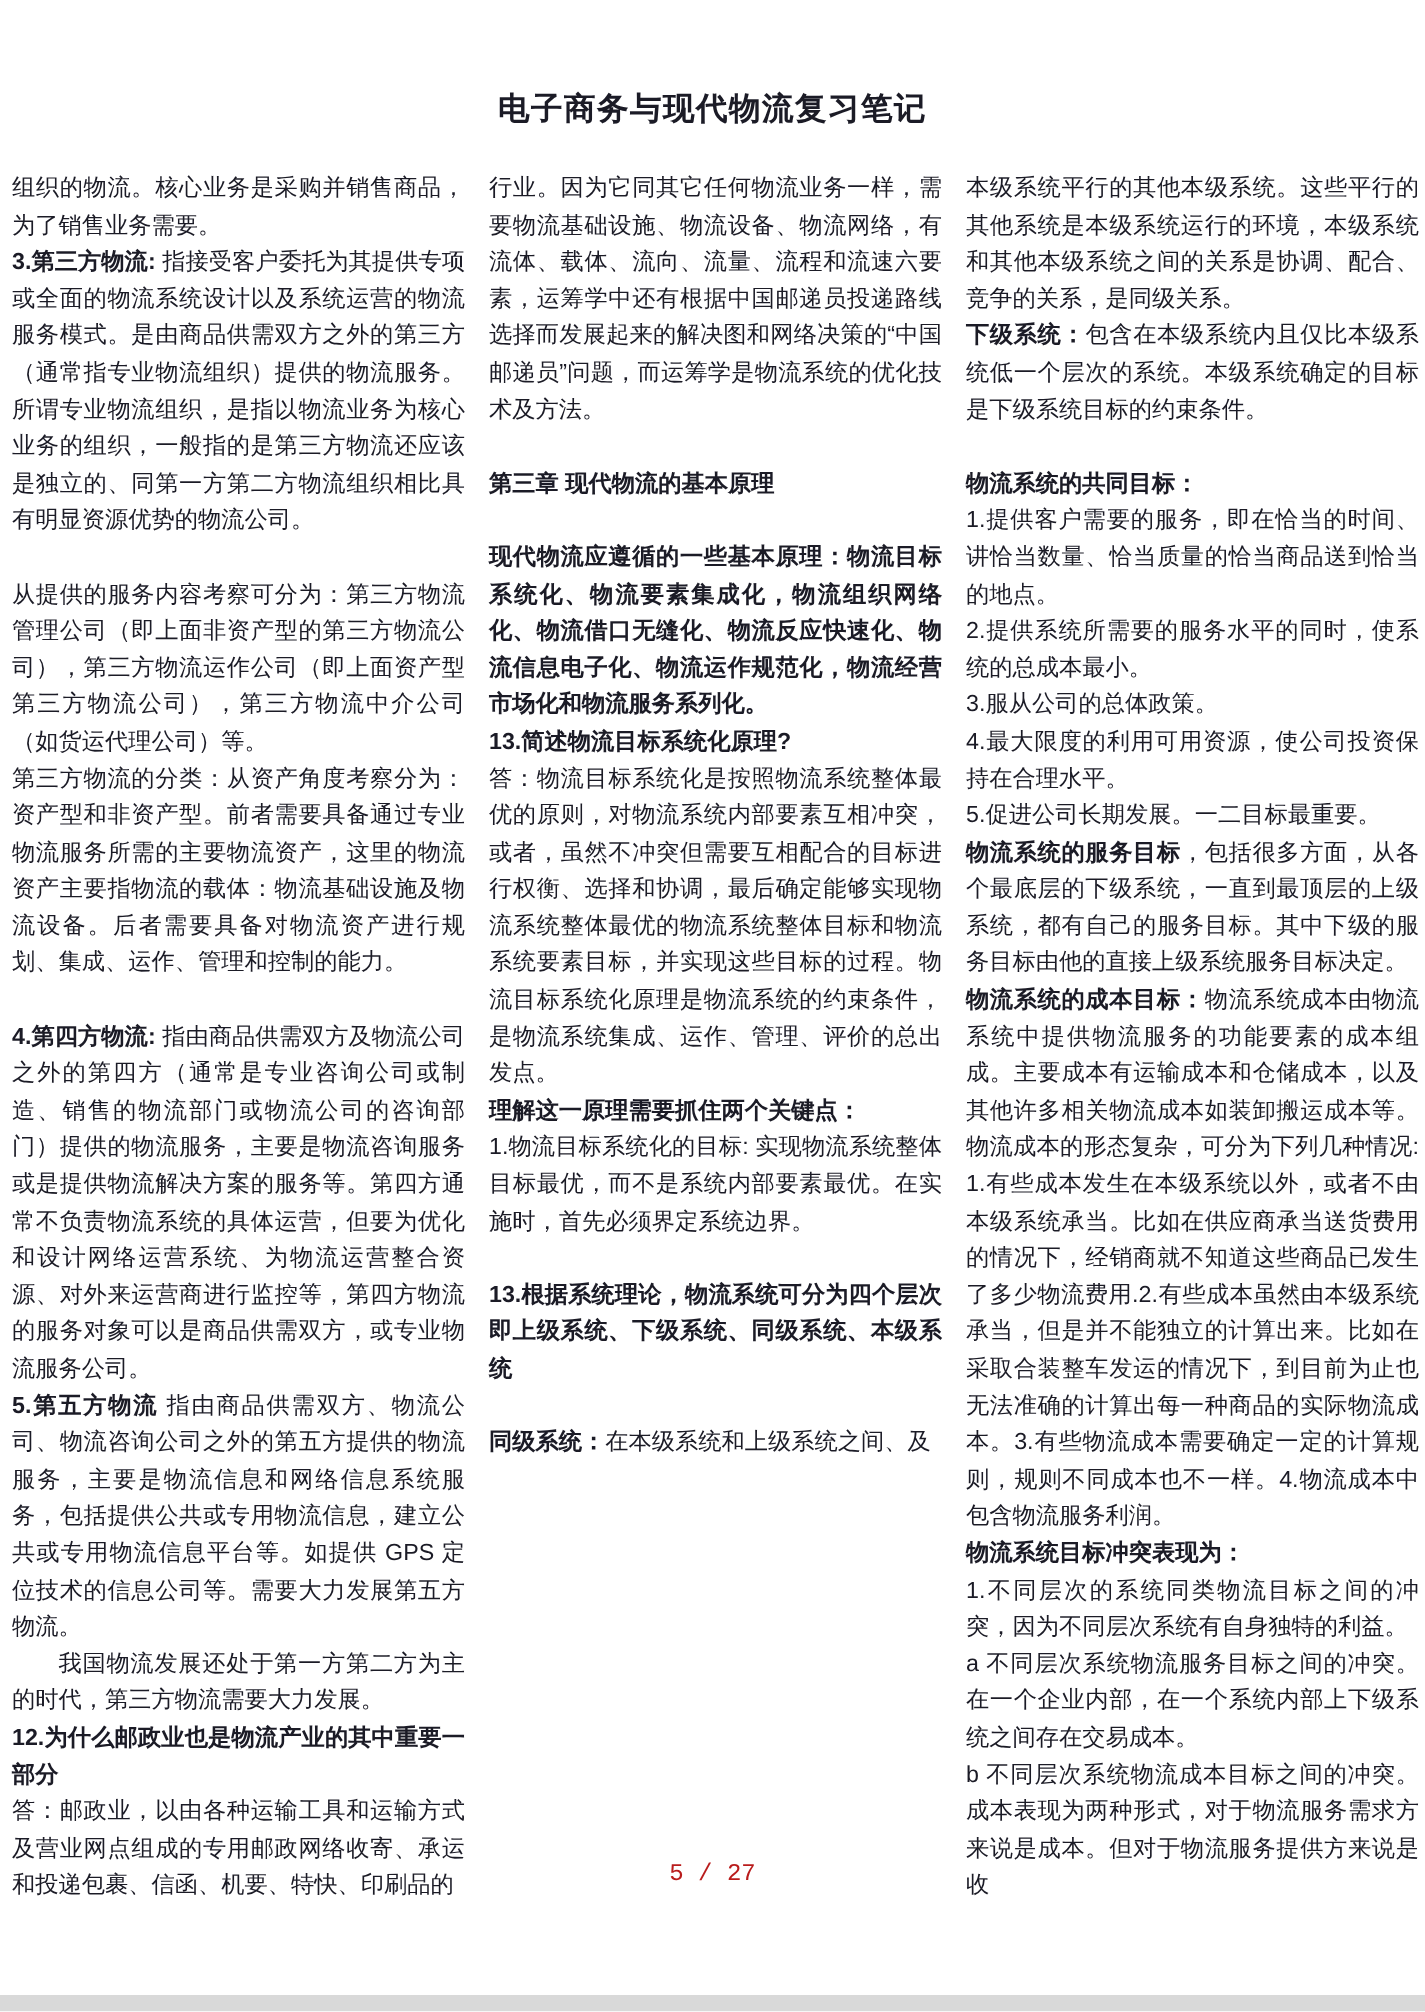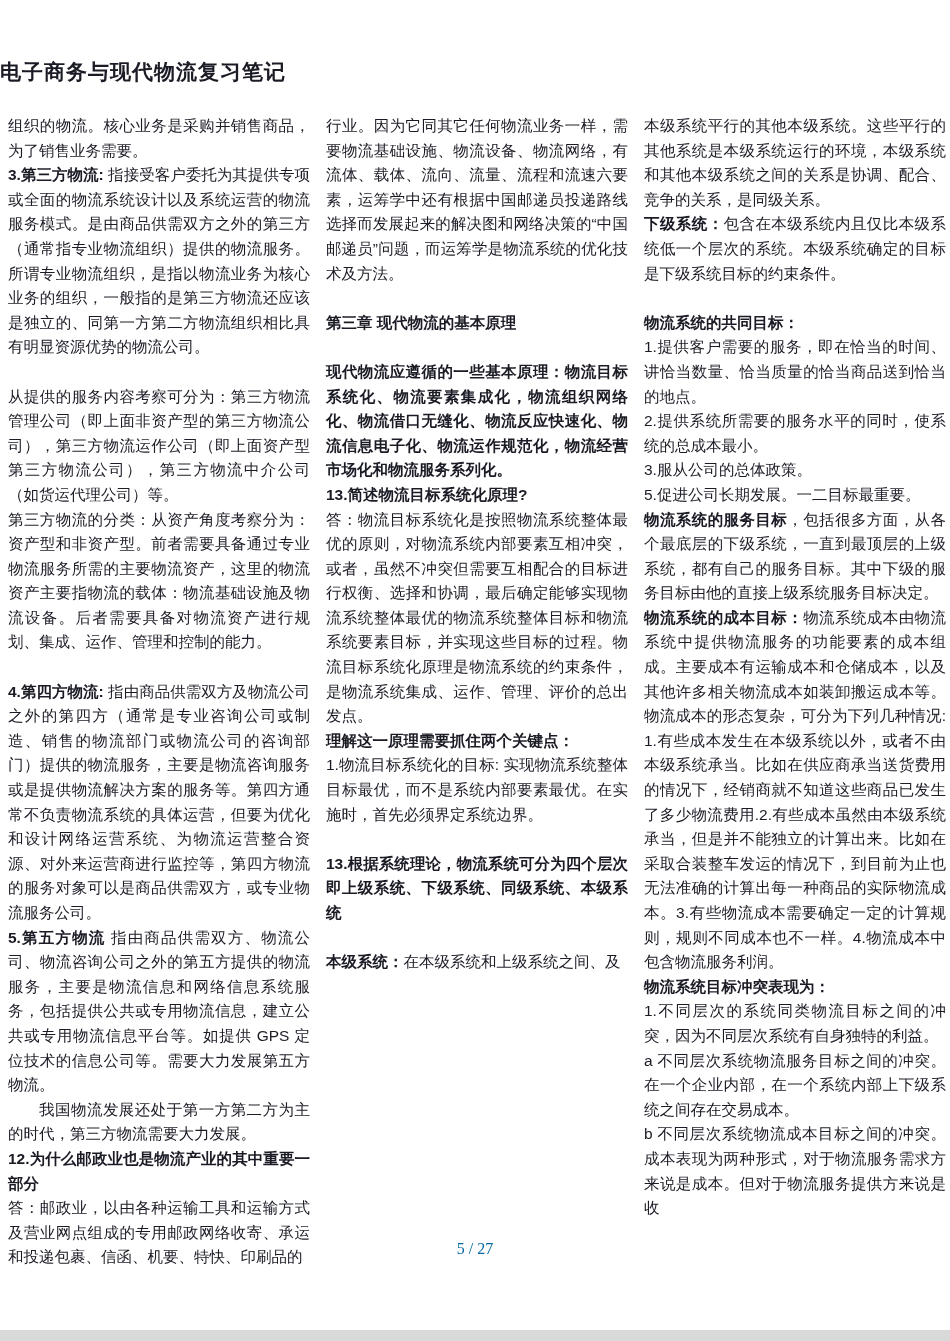--- a/index.html
+++ b/index.html
@@ -10,21 +10,21 @@
   *{margin:0;padding:0;box-sizing:border-box;}
   html,body{width:950px;background:var(--bg-color);}
   body{
     height:1341px;
     position:relative;
     overflow:hidden;
     font-family:"Liberation Sans","DejaVu Sans",sans-serif;
     color:var(--text-color);
   }
   .doc-title{
-    text-align:left;
+    text-align:center;
     font-size:21px;
     font-weight:bold;
     padding-top:58px;
     letter-spacing:1px;
   }
   .columns{
     display:flex;
     padding:4px 4px 0 8px;
     gap:16px;
   }
@@ -40,23 +40,23 @@
   .col p.bold{font-weight:bold;}
   .col p.indent{text-indent:2em;font-family:Liberation Serif, serif;}
   .col p.spacer{height:24.6px;}
   .col .lead{font-weight:bold;}
   .footer{
     position:absolute;
     left:0;
     width:100%;
     top:1240px;
     text-align:center;
-    font-family:Liberation Serif, serif;
+    font-family:Liberation Mono, monospace;
     font-size:16px;
-    color:#0369a1;
+    color:#b91c1c;
   }
   .bottom-bar{
     position:absolute;
     left:0;
     bottom:0;
     width:100%;
     height:11px;
     background:var(--bar-color);
   }
 </style>
@@ -85,30 +85,31 @@
       <p class="bold">第三章 现代物流的基本原理</p>
       <p class="spacer"></p>
       <p class="bold">现代物流应遵循的一些基本原理：物流目标系统化、物流要素集成化，物流组织网络化、物流借口无缝化、物流反应快速化、物流信息电子化、物流运作规范化，物流经营市场化和物流服务系列化。</p>
       <p class="bold">13.简述物流目标系统化原理?</p>
       <p>答：物流目标系统化是按照物流系统整体最优的原则，对物流系统内部要素互相冲突，或者，虽然不冲突但需要互相配合的目标进行权衡、选择和协调，最后确定能够实现物流系统整体最优的物流系统整体目标和物流系统要素目标，并实现这些目标的过程。物流目标系统化原理是物流系统的约束条件，是物流系统集成、运作、管理、评价的总出发点。</p>
       <p class="bold">理解这一原理需要抓住两个关键点：</p>
       <p>1.物流目标系统化的目标: 实现物流系统整体目标最优，而不是系统内部要素最优。在实施时，首先必须界定系统边界。</p>
       <p class="spacer"></p>
       <p class="bold">13.根据系统理论，物流系统可分为四个层次即上级系统、下级系统、同级系统、本级系统</p>
       <p class="spacer"></p>
-      <p><span class="lead">本级系统：</span>在本级系统和上级系统之间、及</p>
+      <p><span class="lead">同级系统：</span>在本级系统和上级系统之间、及</p>
     </div>
   <div class="col">
       <p>本级系统平行的其他本级系统。这些平行的其他系统是本级系统运行的环境，本级系统和其他本级系统之间的关系是协调、配合、竞争的关系，是同级关系。</p>
       <p><span class="lead">下级系统：</span>包含在本级系统内且仅比本级系统低一个层次的系统。本级系统确定的目标是下级系统目标的约束条件。</p>
       <p class="spacer"></p>
       <p class="bold">物流系统的共同目标：</p>
       <p>1.提供客户需要的服务，即在恰当的时间、讲恰当数量、恰当质量的恰当商品送到恰当的地点。</p>
       <p>2.提供系统所需要的服务水平的同时，使系统的总成本最小。</p>
       <p>3.服从公司的总体政策。</p>
+      <p>4.最大限度的利用可用资源，使公司投资保持在合理水平。</p>
       <p>5.促进公司长期发展。一二目标最重要。</p>
       <p><span class="lead">物流系统的服务目标</span>，包括很多方面，从各个最底层的下级系统，一直到最顶层的上级系统，都有自己的服务目标。其中下级的服务目标由他的直接上级系统服务目标决定。</p>
       <p><span class="lead">物流系统的成本目标：</span>物流系统成本由物流系统中提供物流服务的功能要素的成本组成。主要成本有运输成本和仓储成本，以及其他许多相关物流成本如装卸搬运成本等。物流成本的形态复杂，可分为下列几种情况: 1.有些成本发生在本级系统以外，或者不由本级系统承当。比如在供应商承当送货费用的情况下，经销商就不知道这些商品已发生了多少物流费用.2.有些成本虽然由本级系统承当，但是并不能独立的计算出来。比如在采取合装整车发运的情况下，到目前为止也无法准确的计算出每一种商品的实际物流成本。3.有些物流成本需要确定一定的计算规则，规则不同成本也不一样。4.物流成本中包含物流服务利润。</p>
       <p class="bold">物流系统目标冲突表现为：</p>
       <p>1.不同层次的系统同类物流目标之间的冲突，因为不同层次系统有自身独特的利益。</p>
       <p>a 不同层次系统物流服务目标之间的冲突。在一个企业内部，在一个系统内部上下级系统之间存在交易成本。</p>
       <p>b 不同层次系统物流成本目标之间的冲突。成本表现为两种形式，对于物流服务需求方来说是成本。但对于物流服务提供方来说是收</p>
     </div>
 </div>
 

